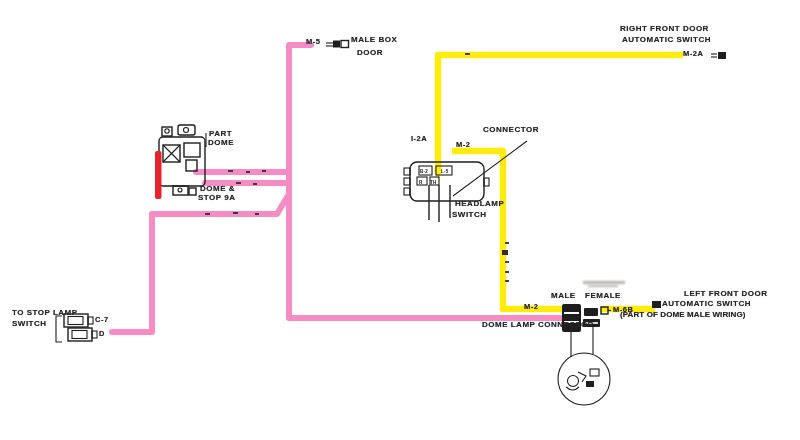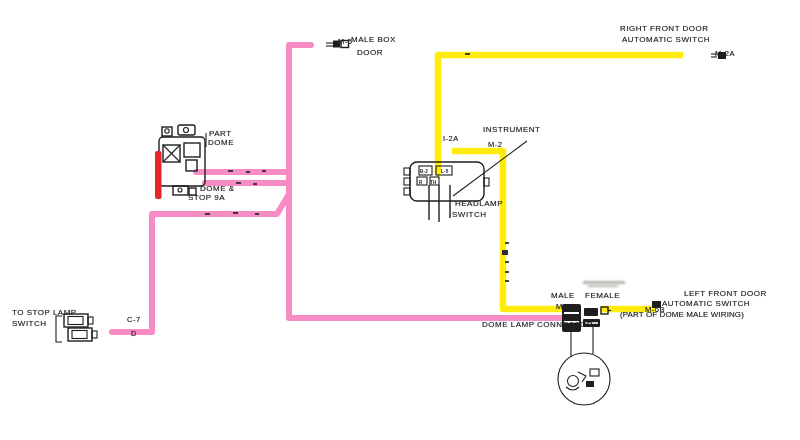--- a/index.html
+++ b/index.html
@@ -1,21 +1,21 @@
 <!DOCTYPE html>
 <html style="--wire_pink: #F78BC4; --wire_yellow: #FFEC0D; --fuse_red: #E5252B; --ink: #1E1E1E;"><head>
 <meta charset="utf-8">
 <style>
   html,body{margin:0;padding:0;background:#ffffff;}
   #stage{position:relative;width:800px;height:440px;background:#fff;overflow:hidden;
          font-family:"Liberation Sans",sans-serif;}
   #art{position:absolute;left:0;top:0;}
-  .lbl{position:absolute;font-size:8px;font-weight:400;letter-spacing:.5px;color:#262626;
+  .lbl{position:absolute;font-size:8px;font-weight:700;letter-spacing:.5px;color:#262626;
        white-space:nowrap;text-shadow:0 0 .7px rgba(40,40,40,.55);line-height:1;}
-  .code{font-size:7.5px;margin-left:32px;}
+  .code{font-size:7.5px;}
   .tight{letter-spacing:.1px;}
   .wp{fill:none;stroke:var(--wire_pink,#F78BC4);stroke-width:6;stroke-linecap:round;stroke-linejoin:round;}
   .wy{fill:none;stroke:var(--wire_yellow,#FFEC0D);stroke-width:6.5;stroke-linecap:butt;stroke-linejoin:round;}
   .ink{fill:none;stroke:#1e1e1e;stroke-width:1.4;}
   .ink-thin{fill:none;stroke:#1e1e1e;stroke-width:1.1;}
   .inkfill{fill:#1e1e1e;stroke:none;}
   .fuse{fill:var(--fuse_red,#E5252B);stroke:none;}
   .tick{stroke:#2e2e2e;stroke-width:1.8;fill:none;}
   text.tiny{font:700 4.5px "Liberation Sans",sans-serif;fill:#111;letter-spacing:.2px;}
   .smudge-bar{position:absolute;background:#b5b2ad;filter:blur(.8px);}
@@ -152,25 +152,25 @@
   <div class="lbl" style="left:351px;top:36px">MALE BOX</div>
   <div class="lbl" style="left:357px;top:49px">DOOR</div>
 
   <div class="lbl" style="left:620px;top:25px">RIGHT FRONT DOOR</div>
   <div class="lbl" style="left:622px;top:36px">AUTOMATIC SWITCH</div>
   <div class="lbl code" style="left:683px;top:50px">M-2A</div>
 
   <div class="lbl" style="left:209px;top:130px">PART</div>
   <div class="lbl" style="left:208px;top:139px">DOME</div>
   <div class="lbl" style="left:200px;top:185px">DOME &amp;</div>
-  <div class="lbl" style="left:188px;top:194px">STOP 9A</div>
+  <div class="lbl" style="left:198px;top:194px">STOP 9A</div>
 
   <div class="lbl code" style="left:411px;top:135px">I-2A</div>
   <div class="lbl code" style="left:456px;top:141px">M-2</div>
-  <div class="lbl" style="left:483px;top:126px">INSTRUMENT</div>
+  <div class="lbl" style="left:483px;top:126px">CONNECTOR</div>
   <div class="lbl" style="left:455px;top:200px">HEADLAMP</div>
   <div class="lbl" style="left:452px;top:211px">SWITCH</div>
 
   <div class="lbl" style="left:12px;top:309px">TO STOP LAMP</div>
   <div class="lbl" style="left:12px;top:320px">SWITCH</div>
   <div class="lbl code" style="left:95px;top:316px">C-7</div>
   <div class="lbl code" style="left:99px;top:330px">D</div>
 
   <div class="lbl" style="left:551px;top:292px">MALE</div>
   <div class="lbl" style="left:585px;top:292px">FEMALE</div>

